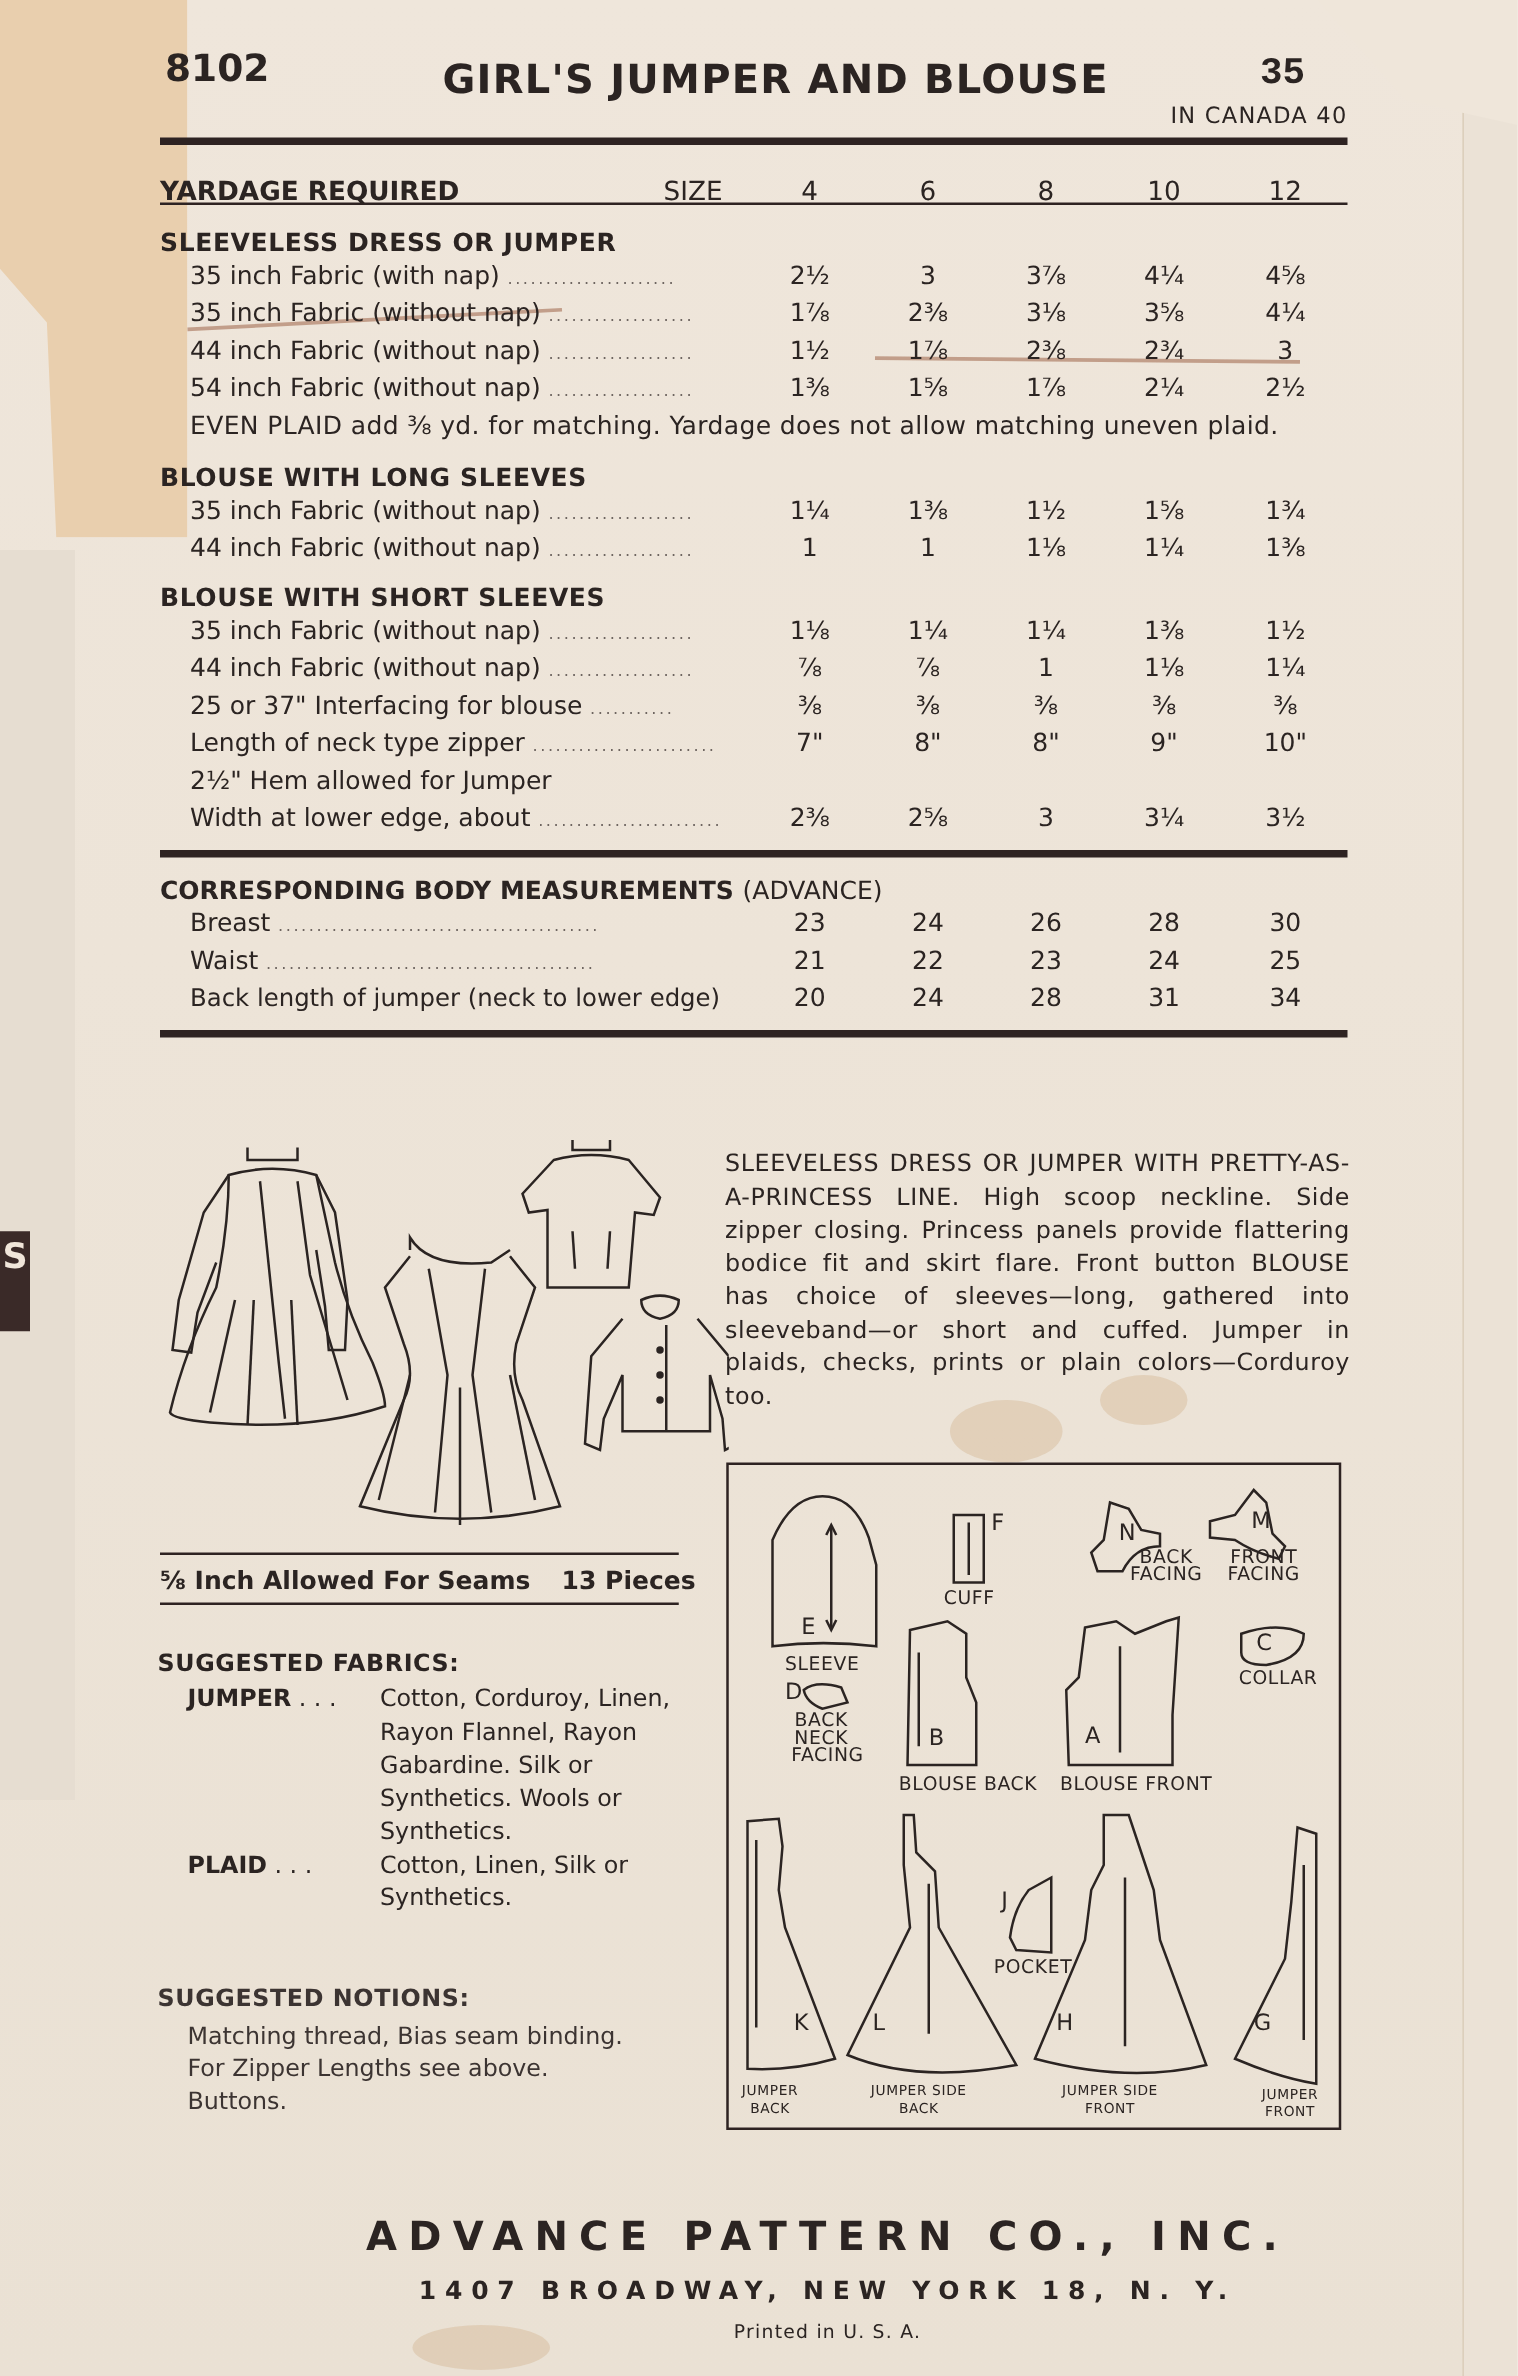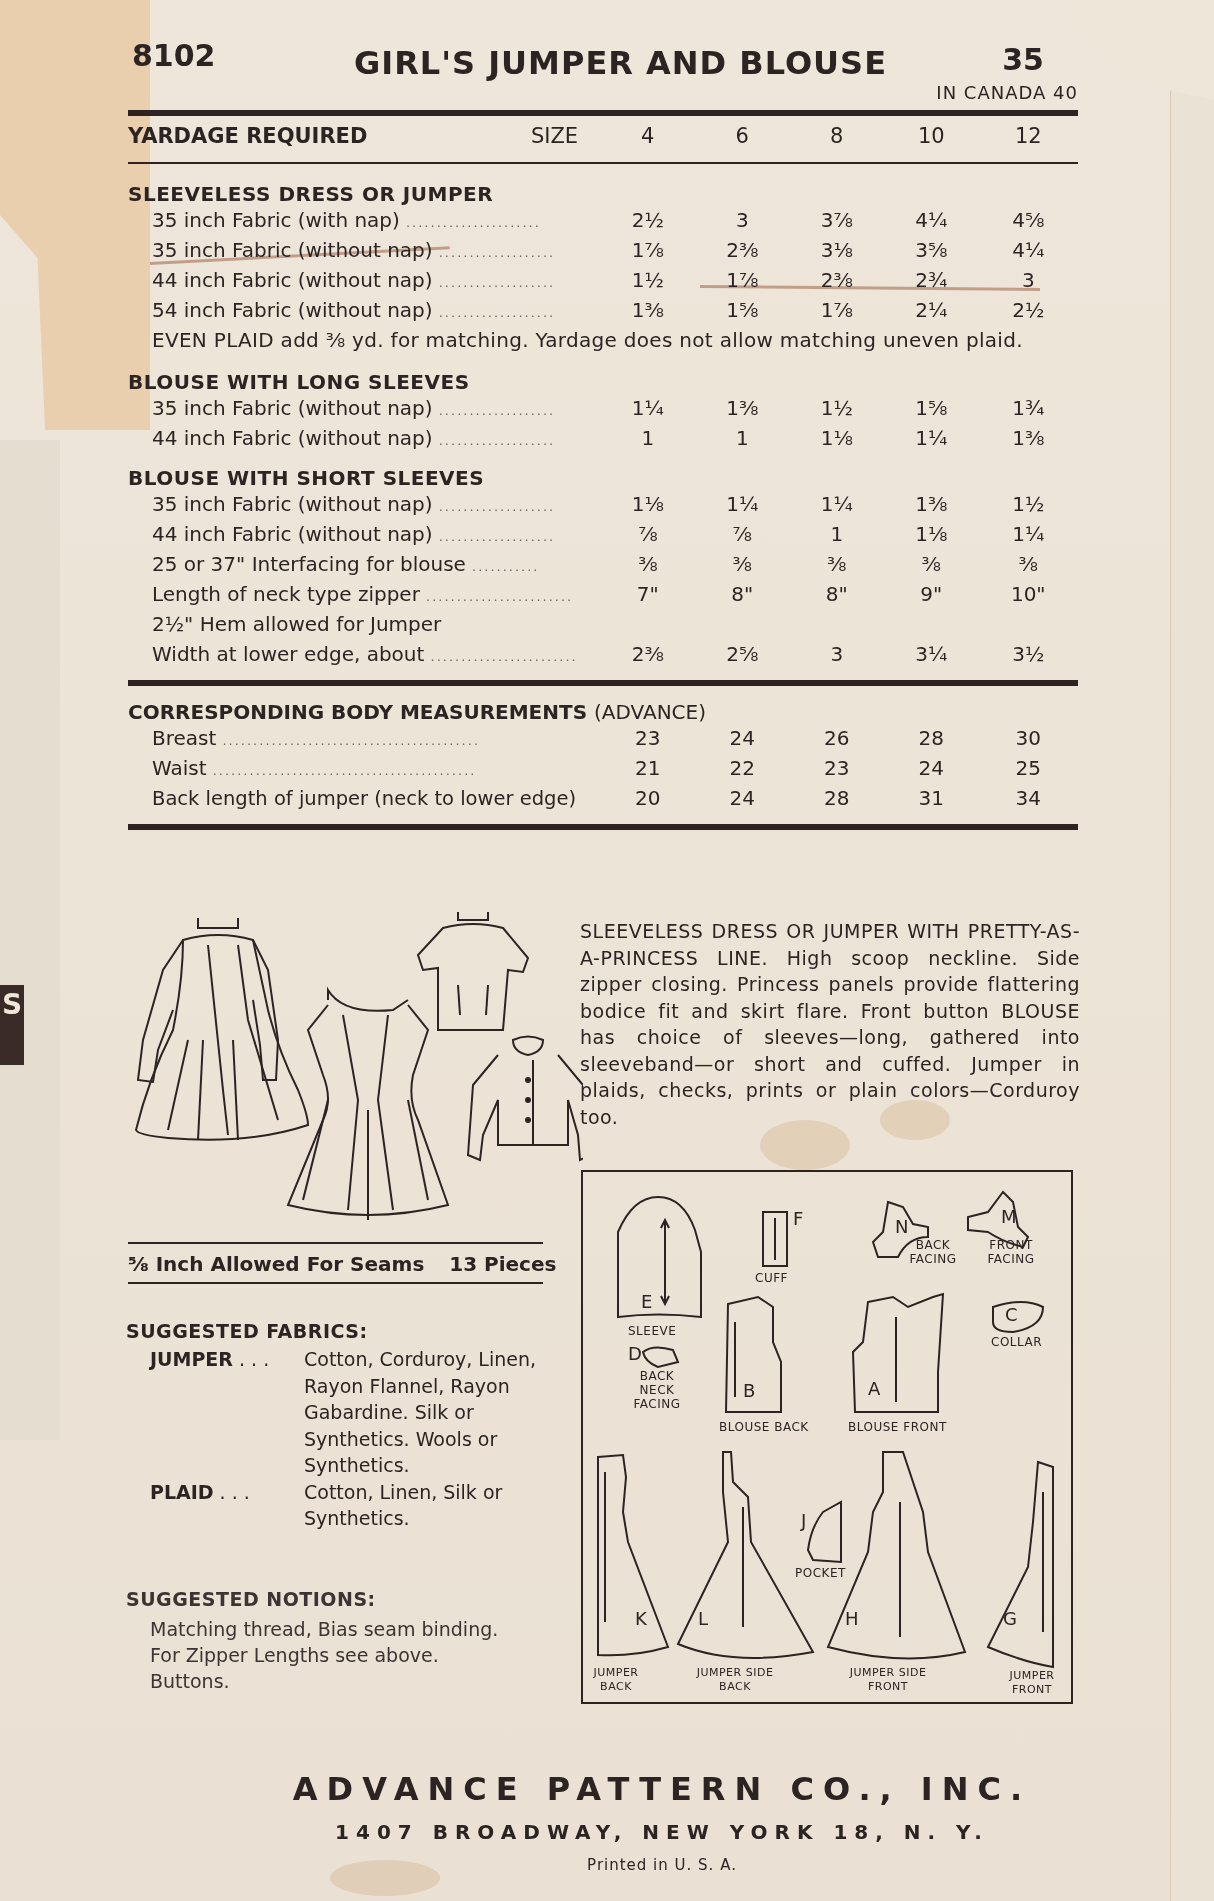--- a/index.html
+++ b/index.html
@@ -38,32 +38,32 @@
     background: #3a2a28; color: #f0e6da; font-weight: bold;
     font-size: 28px; line-height: 40px; text-align: center;
   }
 
   .content { position: absolute; left: 128px; top: 30px; width: 950px; }
 
   
   .hdr { position: relative; height: 80px; }
   .pattern-no { position: absolute; left: 4px; top: 8px; font-size: 30px; font-weight: bold; }
   .title { position: absolute; left: 226px; top: 14px; font-size: 32px; font-weight: bold; letter-spacing: 1px; }
-  .price { position: absolute; right: 34px; top: 12px; font-size: 30px; font-weight: bold; }
+  .price { position: absolute; right: 34px; top: 12px; font-size: 30px; font-weight: bold; font-family: Liberation Mono, monospace; }
   .price-canada { position: absolute; right: 0; top: 52px; font-size: 18px; letter-spacing: 1px; }
   .rule-thick { height: 6px; background: #2e2322; }
   .rule-thin { height: 2px; background: #2e2322; }
 
   
   .grid-row { display: flex; align-items: baseline; height: 30px; font-size: 20px; justify-content: center; }
   .grid-row .lbl { width: 475px; padding-left: 24px; white-space: nowrap; overflow: hidden; position: relative; }
   .grid-row .lbl .dots { color: #6e6560; letter-spacing: 2px; font-size: 13px; }
   .grid-row .v { width: 95px; text-align: center; }
   .grid-row .v:last-child { width: 100px; }
-  .size-hdr { display: flex; align-items: flex-start; height: 46px; padding-top: 8px; font-size: 21px; }
+  .size-hdr { display: flex; align-items: center; height: 46px; padding-top: 28px; font-size: 21px; }
   .size-hdr .caption { width: 405px; font-weight: bold; }
   .size-hdr .size-lbl { width: 70px; text-align: left; }
   .size-hdr .v { width: 95px; text-align: center; }
   .size-hdr .v:last-child { width: 100px; }
   .sec-title { font-weight: bold; font-size: 20px; height: 36px; padding-top: 10px; letter-spacing: 0.5px; }
   .note-row { font-size: 20px; height: 32px; padding-left: 24px; white-space: nowrap; }
   .note-row.full { padding-left: 24px; letter-spacing: 0.3px; }
   .spacer-8 { height: 8px; }
 
   
@@ -83,21 +83,21 @@
   .fab-row .k .dots3 { font-weight: normal; }
   .fab-row .val { width: 245px; line-height: 26.5px; }
   .notions { position: absolute; left: -2px; top: 688px; width: 440px; font-size: 19px; }
   .notions .t { font-weight: bold; margin-bottom: 6px; letter-spacing: 0.5px; color: #3c3432; }
   .notions .l { padding-left: 24px; line-height: 26px; color: #3c3432; }
 
   .pieces-box {
     position: absolute; left: 453px; top: 270px; width: 492px; height: 534px;
     border: 2px solid #2e2322;
   }
-  .pc-label { position: absolute; font-size: 12px; line-height: 14px; text-align: center; letter-spacing: 0.5px; color: #2b2422; }
+  .pc-label { position: absolute; font-size: 15px; line-height: 14px; text-align: center; letter-spacing: 0.5px; color: #2b2422; }
 
   
   .footer { position: absolute; left: 0; top: 1770px; width: 1214px; text-align: center; }
   .company { font-size: 32px; font-weight: bold; letter-spacing: 9px; padding-left: 110px; }
   .address { font-size: 20px; font-weight: bold; letter-spacing: 7px; margin-top: 12px; padding-left: 110px; }
   .printed { font-size: 15px; margin-top: 12px; letter-spacing: 1px; padding-left: 110px; }
 
   .stain { position: absolute; border-radius: 50%; background: rgba(196,150,100,0.25); }
   .tear-line { position: absolute; height: 3px; background: rgba(140,70,40,0.45); transform-origin: left center; }
 </style>

